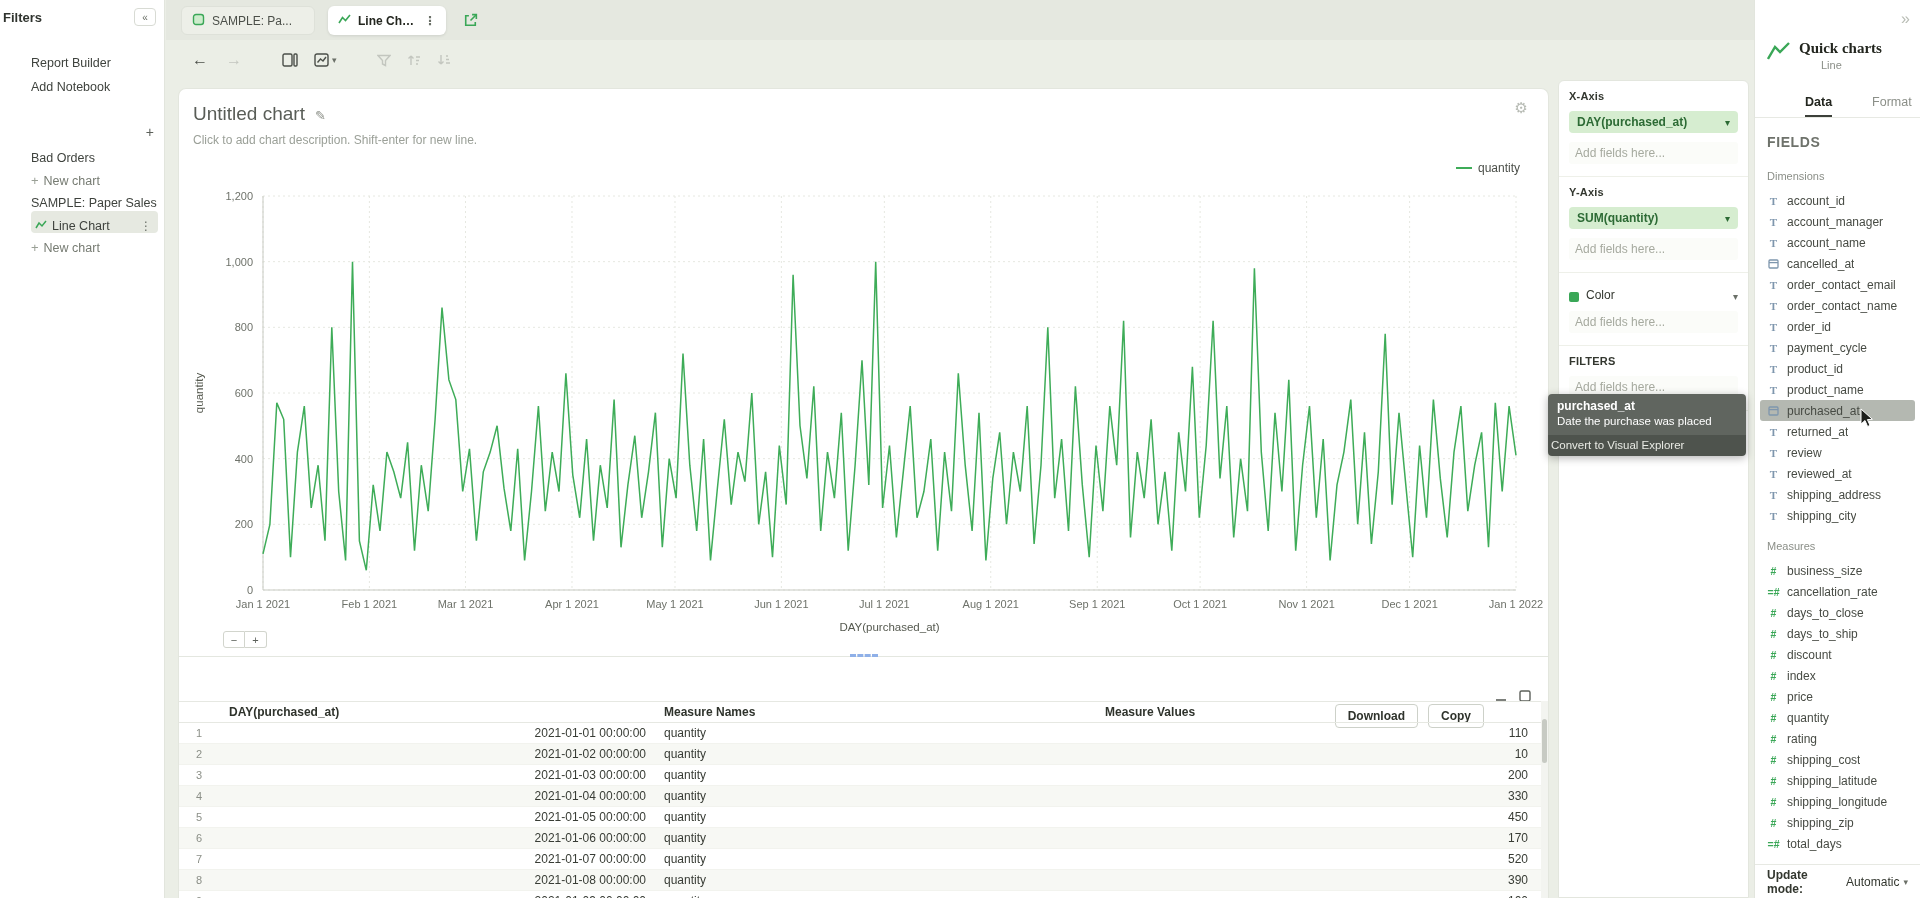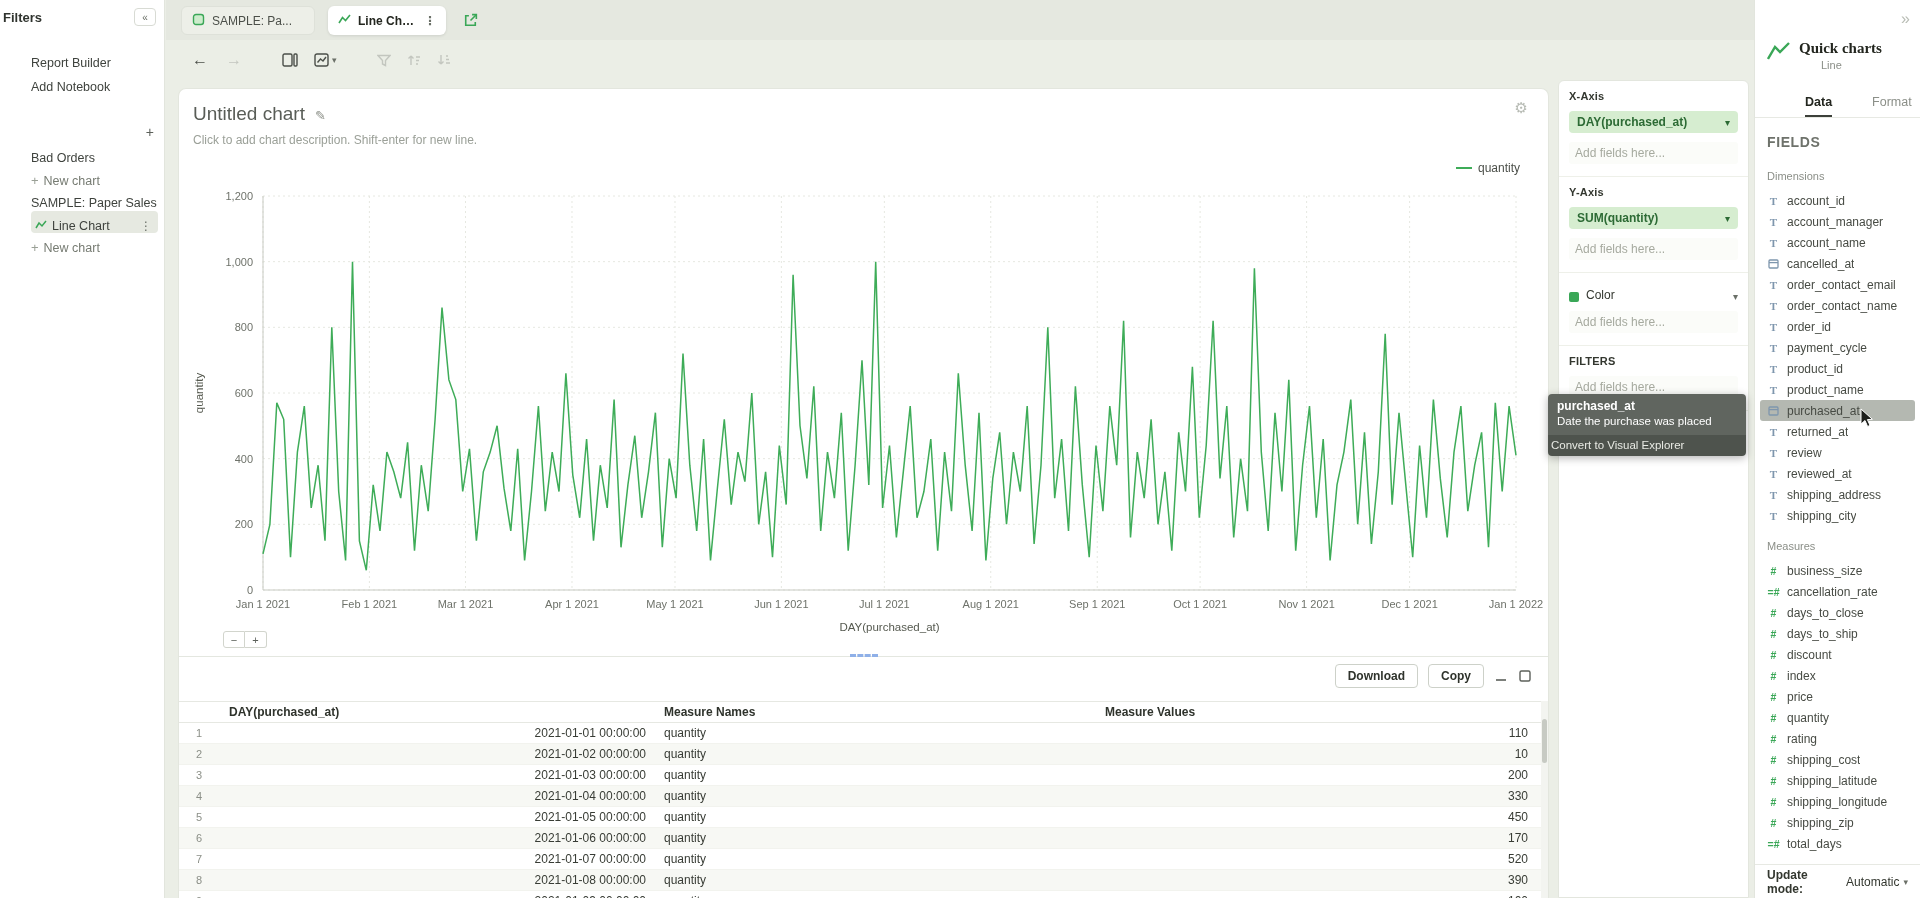--- a/index.html
+++ b/index.html
@@ -50,21 +50,21 @@
   #chart-svg .axis { stroke:#c8cbc3; }
   .zoom { position:absolute; top:542px; left:44px; display:flex; }
   .zoom span { width:22px; height:17px; border:1px solid #d2d5cd; background:#fff; display:flex; align-items:center; justify-content:center; font-size:11px; color:#5c605a; cursor:pointer; }
   .zoom span:first-child { border-radius:3px 0 0 3px; }
   .zoom span:last-child { border-radius:0 3px 3px 0; border-left:none; }
 
   
   .results { position:absolute; top:567px; left:0; right:0; bottom:0; border-top:1px solid #e4e7e0; }
   .handle { position:absolute; top:-3px; left:calc(50% - 14px); width:28px; border-top:3px dashed #8fb0e8; }
   .results-toolbar { position:absolute; top:7px; right:16px; display:flex; align-items:center; gap:10px; }
-  .btn { height:24px; padding:0 12px; border:1px solid #cdd1c9; border-radius:4px; background:#fff; font-size:12px; font-weight:700; color:#2f332c; display:flex; align-items:center; cursor:pointer; }
+  .btn { height:24px; padding:0 12px; border:1px solid #cdd1c9; border-radius:4px; background:#fff; font-size:12px; font-weight:700; color:#2f332c; display:flex; align-items:center; cursor:pointer;margin-top:40px; }
   .icon-btn { display:flex; align-items:center; cursor:pointer; }
   .thead, .trow { display:grid; grid-template-columns:40px 445px 441px 438px; align-items:center; }
   .thead { position:absolute; top:44px; left:0; right:7px; height:22px; border-top:1px solid #e6e8e2; border-bottom:1px solid #e6e8e2; font-size:12px; font-weight:700; color:#2f332c; }
   .th-left { padding-left:10px; }
   .tbody { position:absolute; top:66px; left:0; right:7px; bottom:0; overflow:hidden; }
   .trow { height:21px; font-size:12px; color:#383c35; border-bottom:1px solid #f2f3ee; }
   .trow.alt { background:#f7f8f4; }
   .tc0 { text-align:center; color:#8b8f87; font-size:11px; }
   .tc1 { text-align:right; padding-right:18px; }
   .tc3 { text-align:right; padding-right:15px; }

